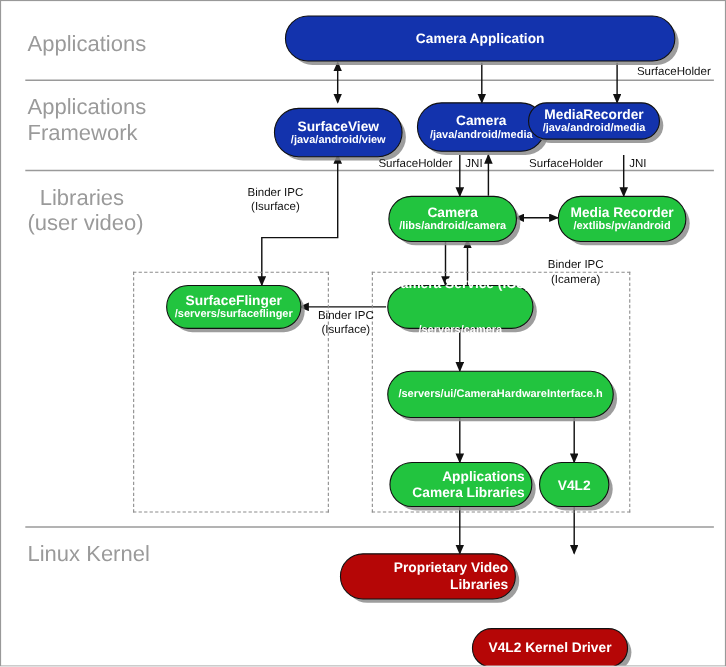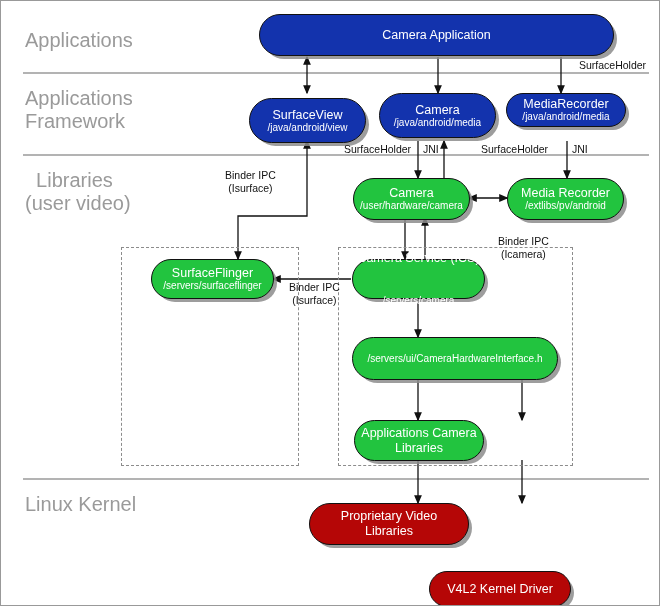--- a/index.html
+++ b/index.html
@@ -40,24 +40,25 @@
   .node {
     position: absolute;
     box-sizing: border-box;
     border: 1.4px solid #111111;
     border-radius: 999px;
     color: #ffffff;
     display: flex;
     flex-direction: column;
     align-items: center;
     justify-content: center;
-    text-align: center;
+    text-align: right;
     box-shadow: 4px 4px 0 -1px rgba(140,140,140,0.85);
     z-index: 5;
     padding: 16px 6px;
+    font-weight: bold;
   }
   .node .n-title {
     font-size: 12.5px;
     line-height: 14px;
     white-space: nowrap;
   }
   .node .n-sub {
     font-size: 10px;
     line-height: 12px;
     white-space: nowrap;
@@ -165,28 +166,28 @@
   <div class="node blue" style="left:248px; top:97px; width:117px; height:45px;">
     <div class="n-title">SurfaceView</div>
     <div class="n-sub">/java/android/view</div>
   </div>
 
   <div class="node blue" style="left:378px; top:92px; width:117px; height:45px;">
     <div class="n-title">Camera</div>
     <div class="n-sub">/java/android/media</div>
   </div>
 
-  <div class="node blue" style="left:505px; top:92px; width:120px; height:29px;">
+  <div class="node blue" style="left:479px; top:92px; width:120px; height:29px;">
     <div class="n-title">MediaRecorder</div>
     <div class="n-sub">/java/android/media</div>
   </div>
 
   <div class="node green" style="left:352px; top:177px; width:117px; height:42px;">
     <div class="n-title">Camera</div>
-    <div class="n-sub">/user/hardware/camera</div>
+    <div class="n-sub">/libs/android/camera</div>
   </div>
 
   <div class="node green" style="left:506px; top:177px; width:117px; height:42px;">
     <div class="n-title">Media Recorder</div>
     <div class="n-sub">/extlibs/pv/android</div>
   </div>
 
   <div class="node green" style="left:150px; top:258px; width:123px; height:40px;">
     <div class="n-title">SurfaceFlinger</div>
     <div class="n-sub">/servers/surfaceflinger</div>
@@ -198,20 +199,23 @@
   </div>
 
   <div class="node green" style="left:351px; top:336px; width:206px; height:43px;">
     <div class="n-sub">/servers/ui/CameraHardwareInterface.h</div>
   </div>
 
   <div class="node green two-line-title" style="left:353px; top:419px; width:130px; height:41px;">
     <div class="n-title">Applications Camera Libraries</div>
   </div>
 
+  <div class="node green" style="left:489px; top:419px; width:64px; height:41px;">
+    <div class="n-title">V4L2</div>
+  </div>
 
   <div class="node red two-line-title" style="left:308px; top:502px; width:160px; height:42px;">
     <div class="n-title">Proprietary Video Libraries</div>
   </div>
 
 
   <div class="node red" style="left:428px; top:570px; width:142px; height:36px;">
     <div class="n-title">V4L2 Kernel Driver</div>
   </div>
 

